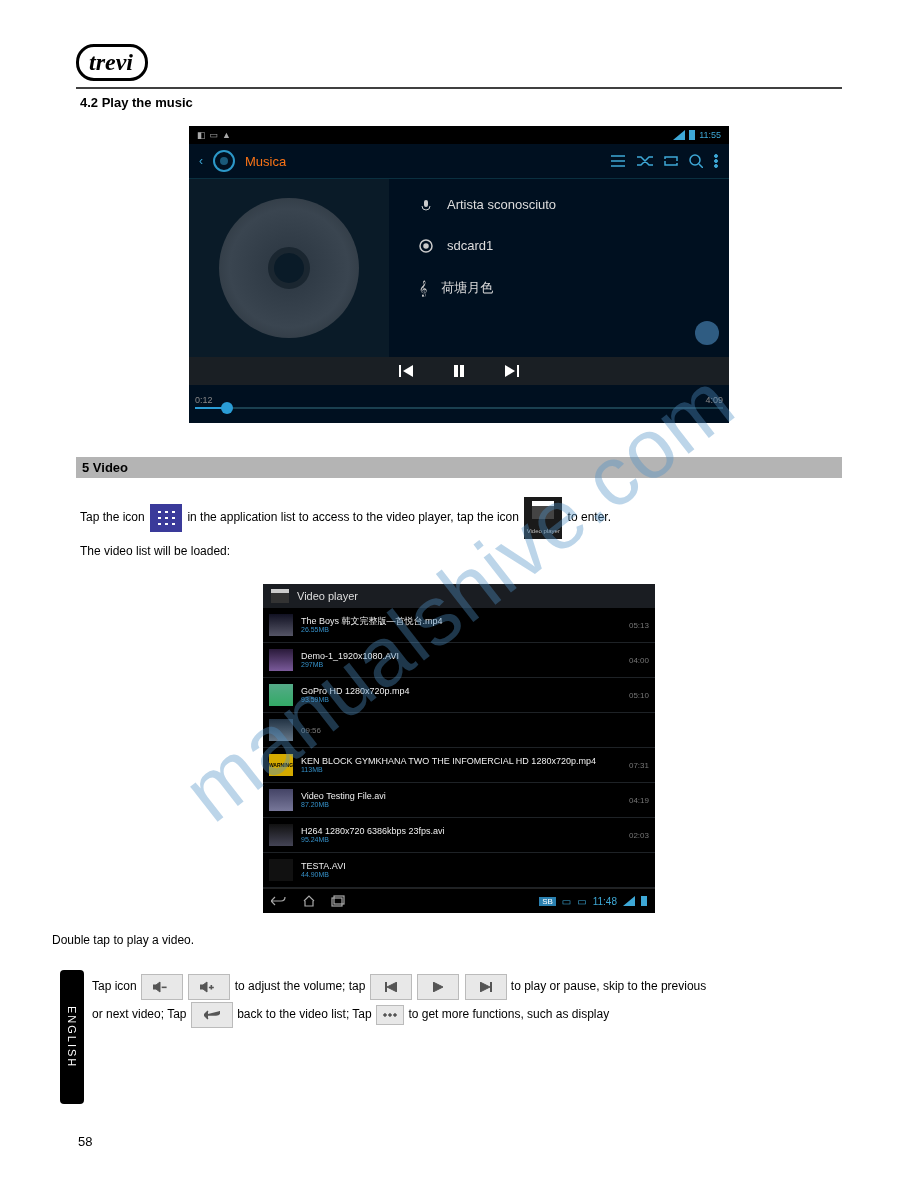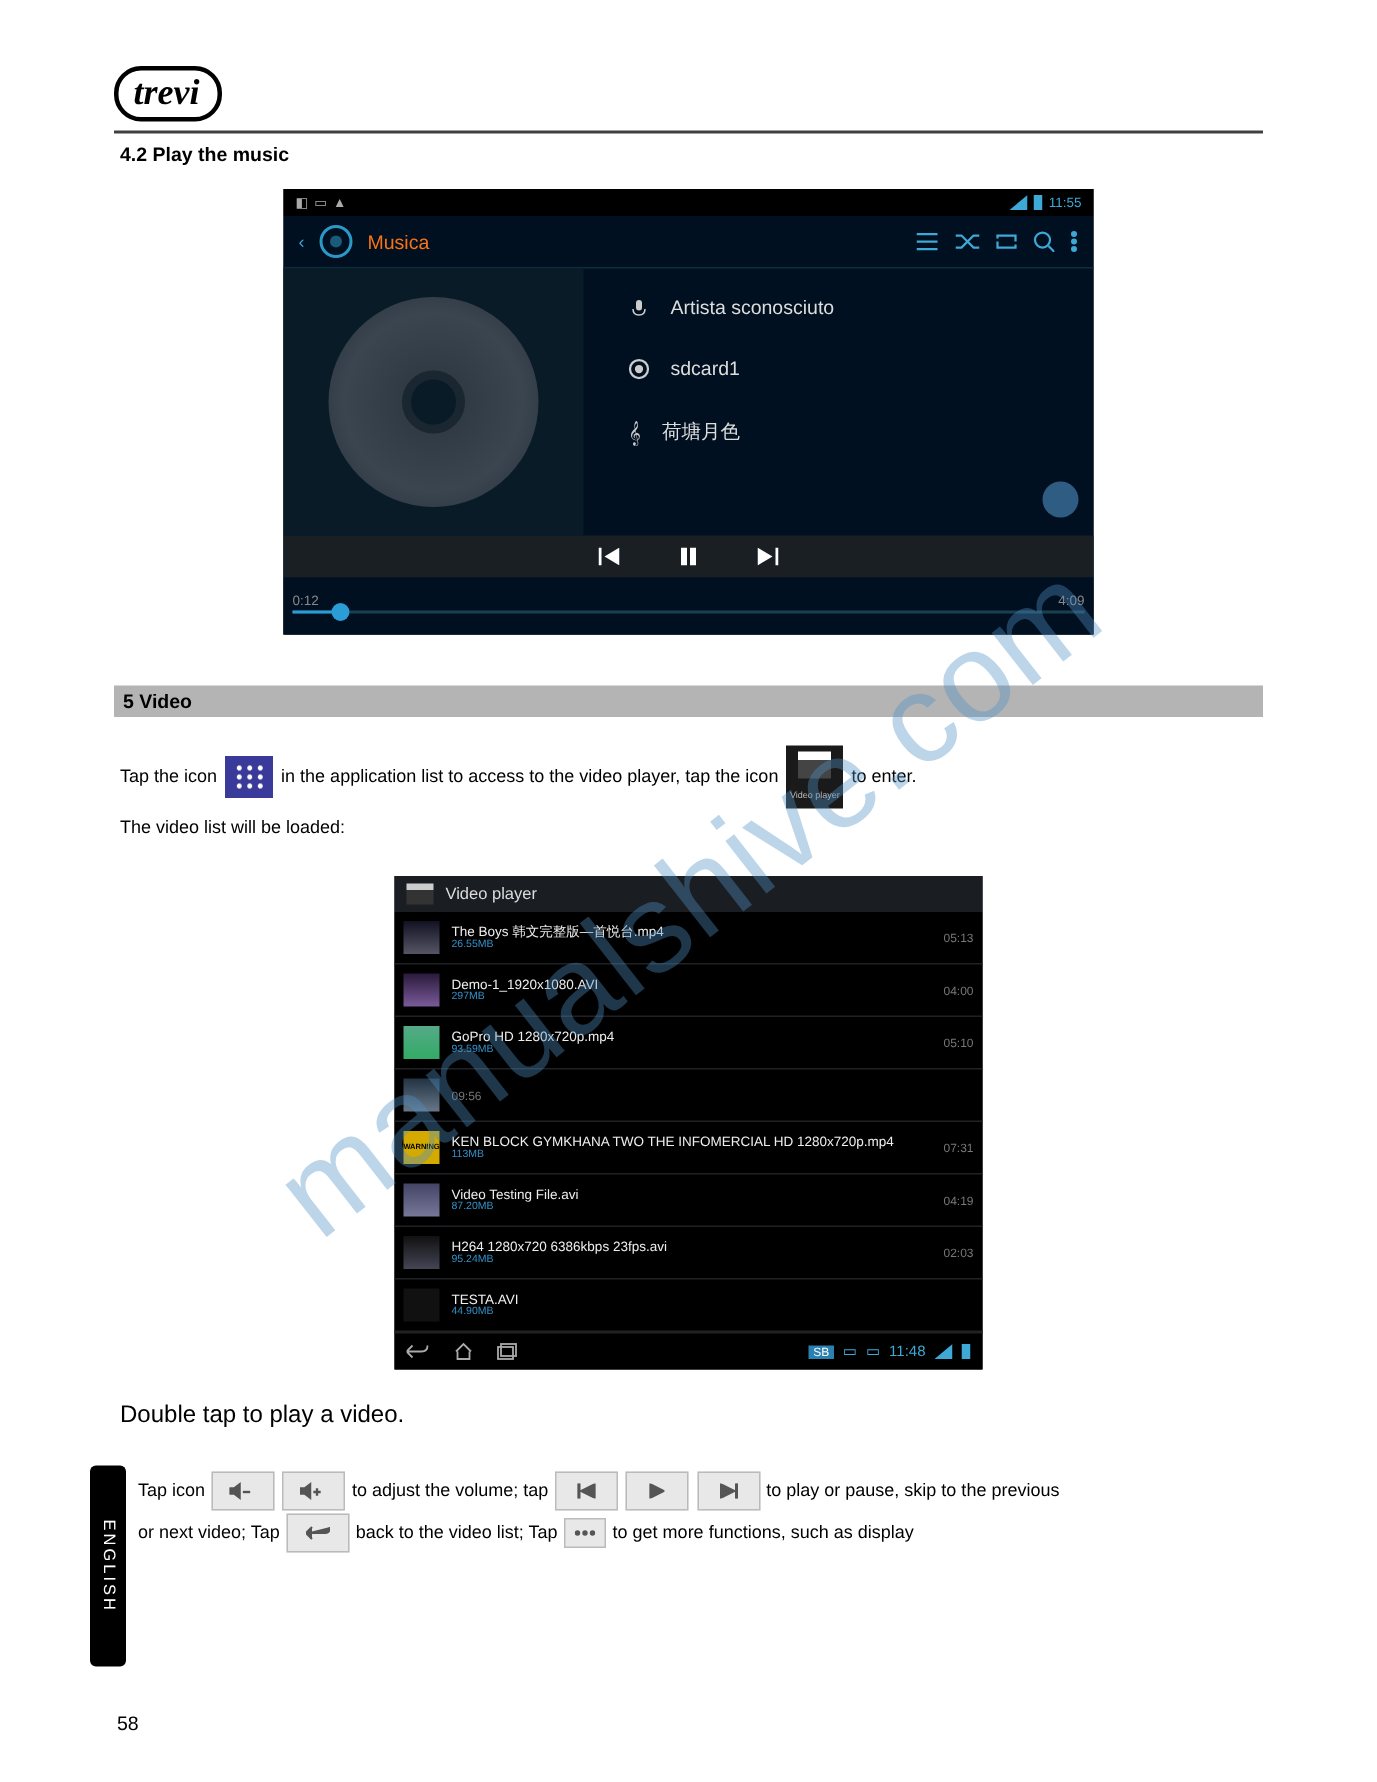--- a/index.html
+++ b/index.html
@@ -71,21 +71,21 @@
 .thumb.c6{background:linear-gradient(#446,#779);}
 .thumb.c7{background:linear-gradient(#111,#445);}
 .thumb.c8{background:#111;}
 .vmeta{flex:1;display:flex;flex-direction:column;line-height:1.2;}
 .vname{color:#eee;font-size:9px;}
 .vsize{color:#3590c8;font-size:7px;}
 .vdur{color:#777;font-size:8px;}
 .navbar{height:24px;background:#000;display:flex;align-items:center;padding:0 8px;gap:16px;color:#ccc;border-top:1px solid #222;}
 .navbar-right{margin-left:auto;display:flex;align-items:center;gap:6px;color:#3ea8d6;font-size:10px;}
 
-.para{padding:10px 80px;font-size:16px;line-height:1.6;}
+.para{padding:10px 52px;font-size:12px;line-height:1.6;}
 
 
 .eng-block{display:flex;gap:8px;margin:10px 0 0 60px;}
 .eng-tab{width:24px;height:134px;background:#000;color:#fff;writing-mode:vertical-rl;text-orientation:mixed;display:flex;align-items:center;justify-content:center;font-size:11px;border-radius:4px;letter-spacing:2px;}
 .eng-content{flex:1;font-size:12px;line-height:1.7;padding-top:2px;}
 .eng-content p{margin:2px 0;}
 .ctrl-btn{display:inline-flex;width:40px;height:24px;background:#e8e8e8;border:1px solid #bbb;align-items:center;justify-content:center;vertical-align:middle;margin:0 1px;}
 .ctrl-btn svg{fill:#555;stroke:#555;}
 
 .page-num{text-align:left;font-size:13px;margin:30px 0 20px 78px;}

